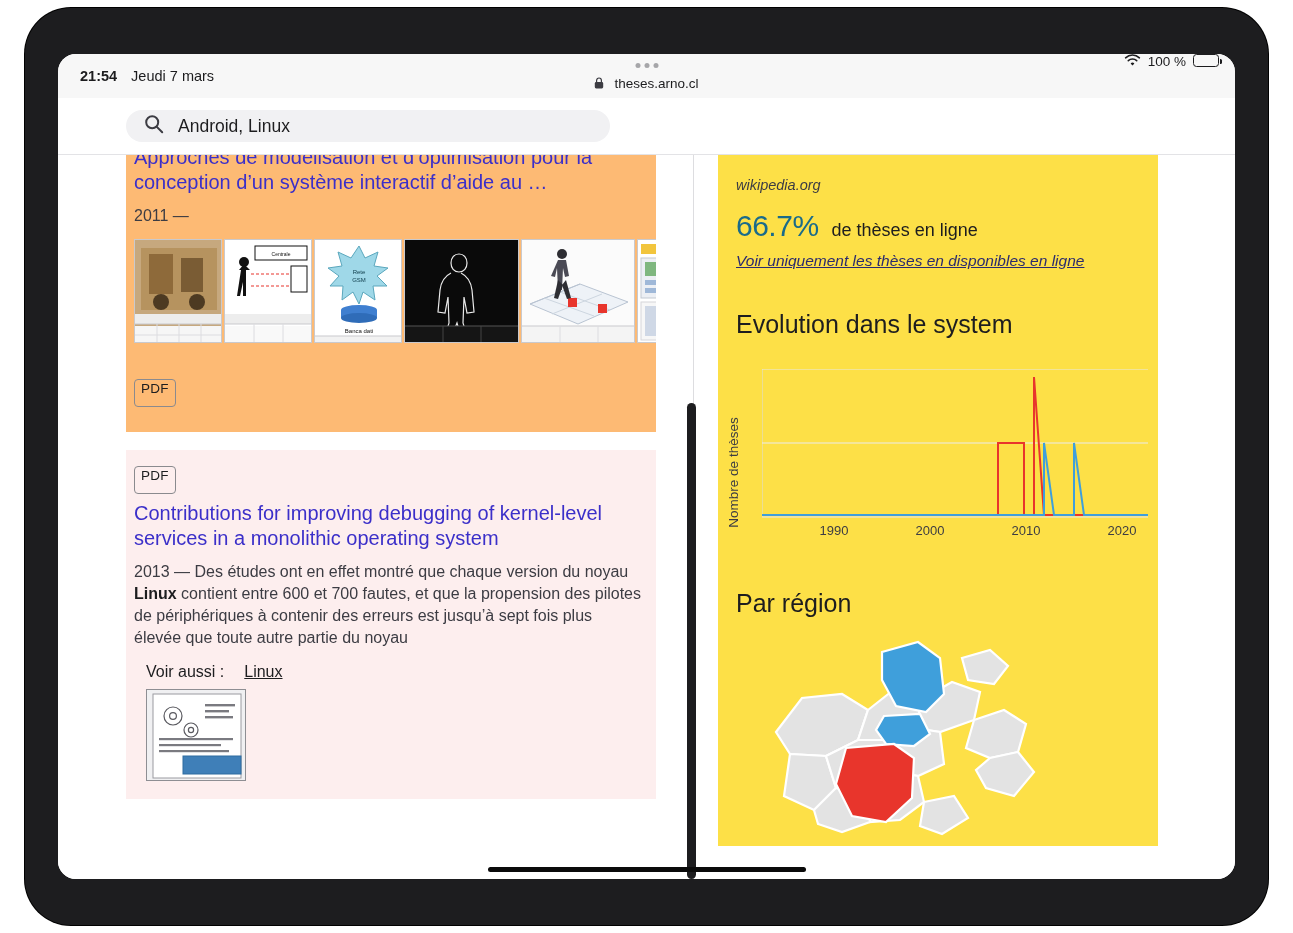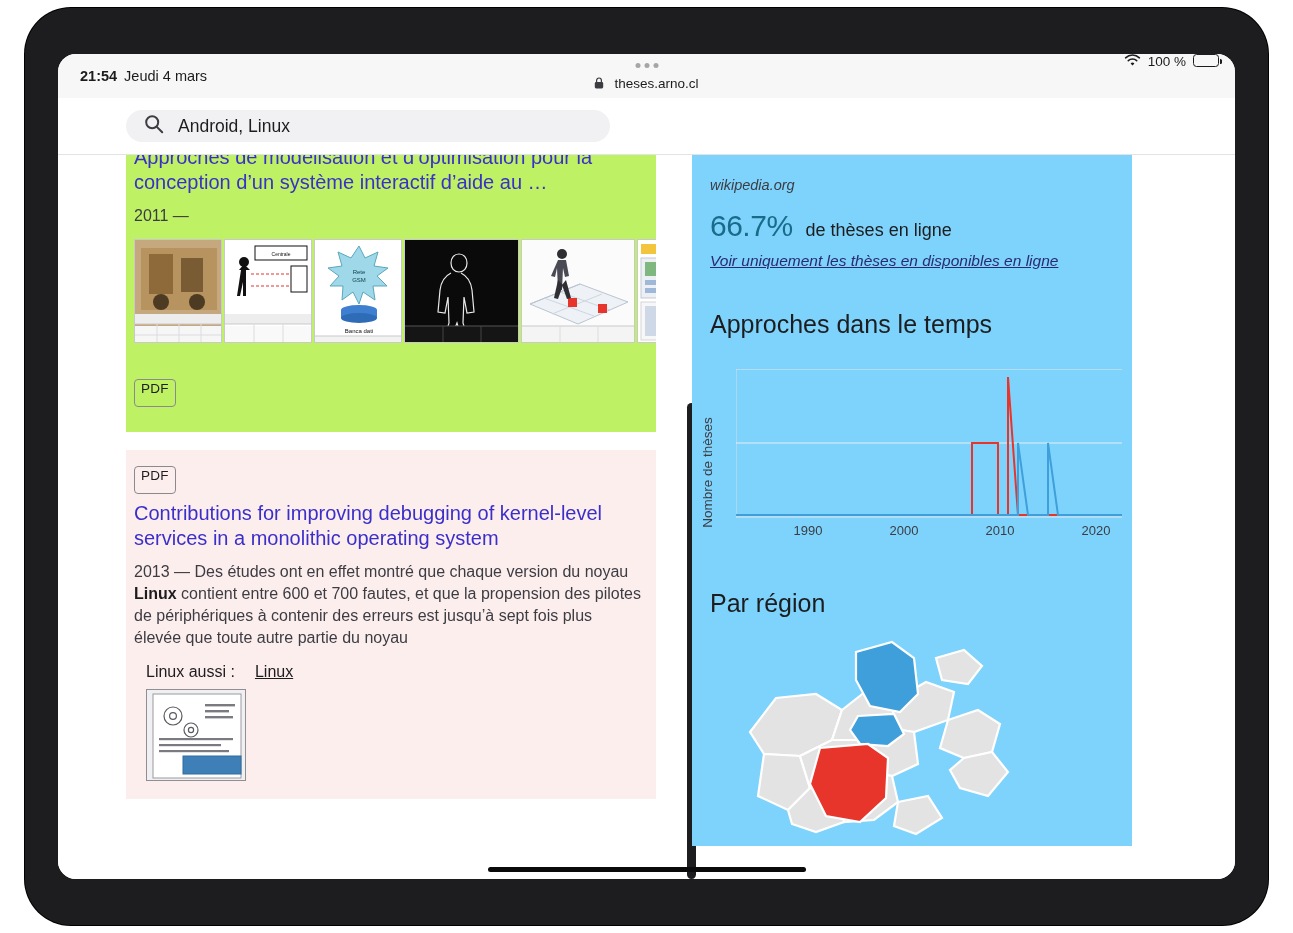--- a/index.html
+++ b/index.html
@@ -33,21 +33,21 @@
   #status-bar {
     position: relative;
     height: 44px;
     background: #f7f7f7;
     display: flex;
     align-items: center;
     padding: 0 22px;
     font-size: 14.5px;
     color: #1c1c1e;
   }
-  #status-left { display: flex; align-items: center; gap: 7px; font-weight: 500; }
+  #status-left { display: flex; align-items: center; gap: 14px; font-weight: 500; }
   #status-time { font-weight: 600; }
   #status-right {
     position: absolute; right: 16px; top: 0; height: 44px;
     display: flex; gap: 7px;
     font-size: 13.5px;
   }
   .battery-shape {
     width: 26px; height: 13px;
     border: 1.4px solid #1c1c1e;
     border-radius: 3.5px;
@@ -114,21 +114,21 @@
     width: 618px;
     position: relative;
     padding: 0 0 0 68px;
     overflow: hidden;
   }
   .result {
     position: relative;
     width: 530px;
     padding: 10px 14px 18px 8px;
   }
-  .result.blue { background: #bef264; }
+  .result.blue { background: #fdba74; }
   .result.pink { background: #fdeeee; }
 
   .pdf-badge {
     display: inline-block;
     border: 1px solid #8a8a8e;
     border-radius: 4px;
     font-size: 13.5px;
     color: #1d1d1f;
     padding: 1px 6px 10px;
     margin: 6px 0 7px 0;
@@ -193,23 +193,23 @@
     position: absolute;
     left: 629px; top: 248px;
     width: 9px; height: 476px;
     background: #1d1d1f;
     border-radius: 5px;
   }
 
   
   #stats {
     position: absolute;
-    left: 634px; top: 0;
+    left: 660px; top: 0;
     width: 440px;
-    background: #7dd3fc;
+    background: #fde047;
   }
   .src-note { font-size: 14.5px; color: #3c3c43; font-style: italic; margin: 22px 0 0 18px; }
   #pct-row { display: flex; align-items: baseline; gap: 13px; margin: 16px 0 0 18px; }
   #pct-value { font-size: 30px; color: #1a6b8a; font-weight: 400; letter-spacing: -0.5px; }
   #pct-label { font-size: 18px; color: #1d1d1f; }
   #pct-link {
     display: block;
     margin: 9px 0 0 18px;
     font-size: 15.5px; font-style: italic;
     color: #2a2a6e; text-decoration: underline;
@@ -251,21 +251,21 @@
 </style>
 </head>
 <body>
 
 <div id="device-frame">
   <div id="screen">
 
     <div id="status-bar">
       <div id="status-left">
         <span id="status-time">21:54</span>
-        <span>Jeudi 4 mars</span>
+        <span>Jeudi 7 mars</span>
       </div>
 
       <div id="tab-dots">
         <i></i>
         <i></i>
         <i></i>
       </div>
 
       <div id="url-row">
         <span id="lock-icon">
@@ -423,21 +423,21 @@
         </div>
 
         <div style="height:18px;"></div>
 
         <div class="result pink">
           <span class="pdf-badge">PDF</span>
           <div class="res-title">Contributions for improving debugging of kernel-level services in a monolithic operating system</div>
           <p class="res-meta"><span>2013 — Des études ont en effet montré que chaque version du noyau </span><b>Linux</b><span> contient entre 600 et 700 fautes, et que la propension des pilotes de périphériques à contenir des erreurs est jusqu’à sept fois plus élevée que toute autre partie du noyau</span></p>
 
           <div class="see-also">
-            <span>Linux aussi :</span>
+            <span>Voir aussi :</span>
             <a href="#">Linux</a>
           </div>
 
           <div class="doc-thumb">
             <svg width="100" height="92" viewBox="0 0 100 92" aria-hidden="true">
               <rect width="100" height="92" fill="#f0f0f2"></rect>
               <rect x="6" y="4" width="88" height="84" fill="#ffffff" stroke="#9a9aa0"></rect>
               <g stroke="#5a5a60" stroke-width="1.2" fill="none">
                 <circle cx="26" cy="26" r="9"></circle>
                 <circle cx="26" cy="26" r="3.4"></circle>
@@ -466,21 +466,21 @@
 
       <div id="stats">
         <div class="src-note">wikipedia.org</div>
 
         <div id="pct-row">
           <span id="pct-value">66.7%</span>
           <span id="pct-label">de thèses en ligne</span>
         </div>
         <a id="pct-link" href="#">Voir uniquement les thèses en disponibles en ligne</a>
 
-        <div class="section-h">Approches dans le temps</div>
+        <div class="section-h">Evolution dans le system</div>
 
         <div id="chart-wrap">
           <span id="chart-ylabel">Nombre de thèses</span>
           <svg id="chart-svg" width="386" height="180" viewBox="0 0 386 180" aria-hidden="true">
 
             <line x1="0" y1="0" x2="0" y2="148" stroke="#dcdce0"></line>
             <line x1="0" y1="148" x2="386" y2="148" stroke="#e8e8ea"></line>
             <line x1="0" y1="0" x2="386" y2="0" stroke="#e8e8ea"></line>
             <line x1="0" y1="74" x2="386" y2="74" stroke="#ececed"></line>
 

